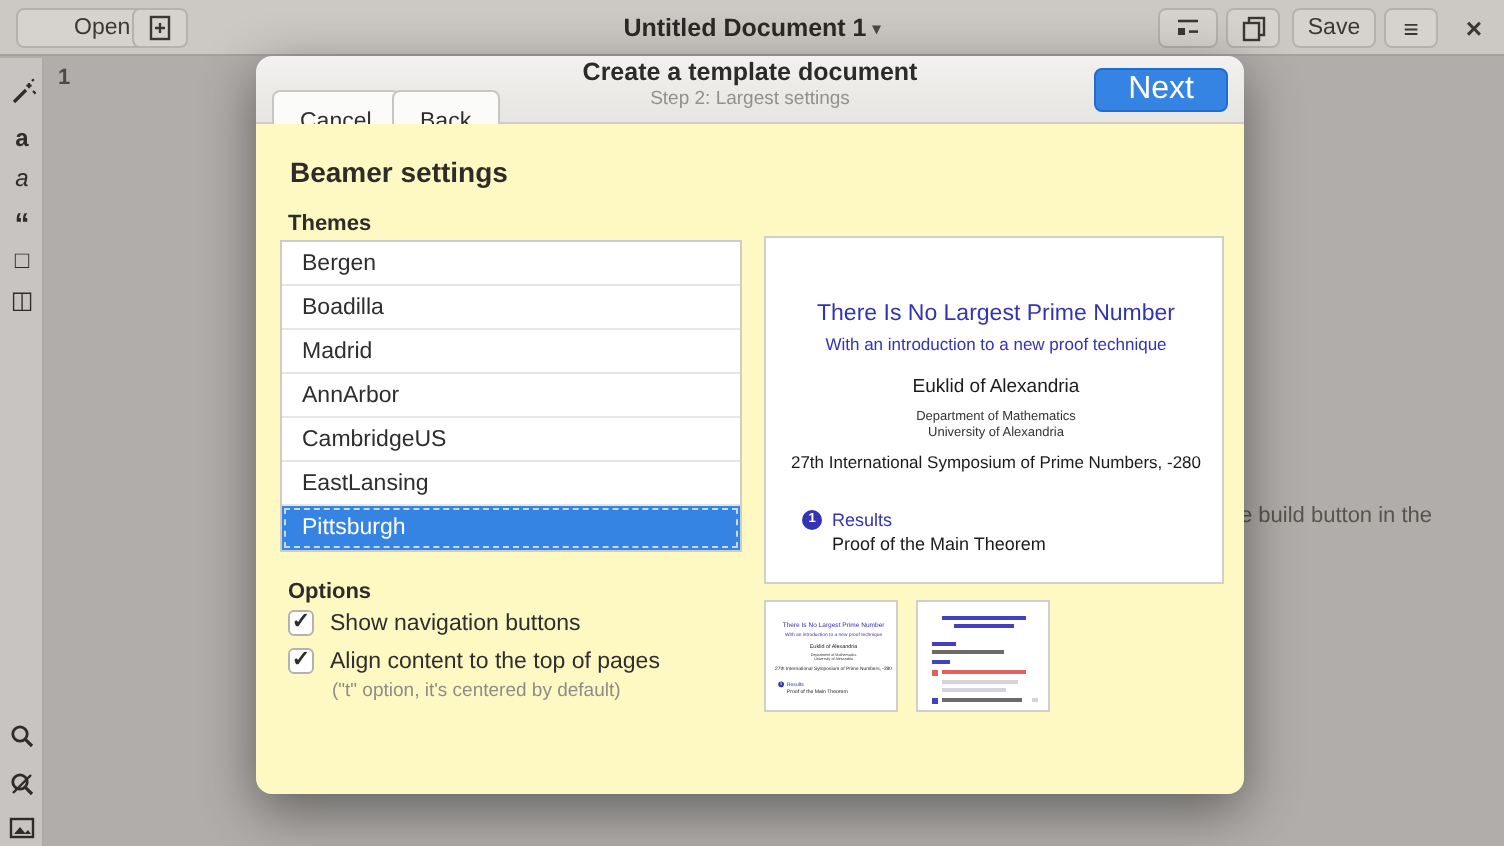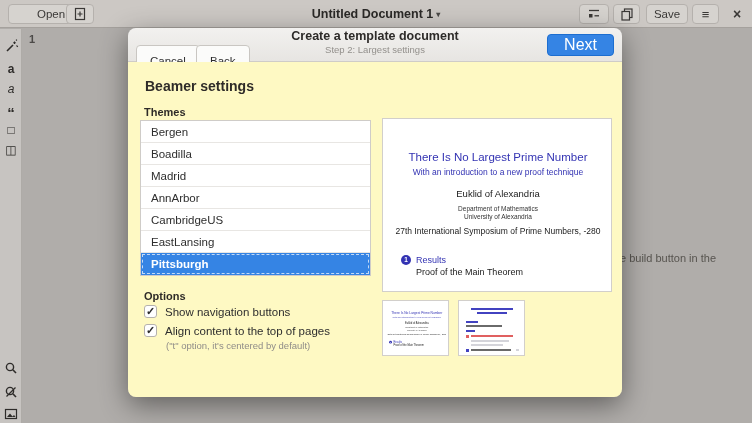--- a/index.html
+++ b/index.html
@@ -60,21 +60,21 @@
   .h-heading { position:absolute; left:17px; top:16px; font-size:14px;
     font-weight:bold; color:#2e2b28; }
   .h-label { position:absolute; font-size:11px; font-weight:bold; color:#2e2b28; }
 
   .themes-list { position:absolute; left:12px; top:58px; width:231px;
     background:#ffffff; border:1px solid #cfccc8; }
   .theme-row { height:22px; line-height:22px; padding-left:10px; font-size:11.5px;
     color:#2e2e2e; border-bottom:1px solid #e8e6e3; background:#ffffff; }
   .theme-row:last-child { border-bottom:none; }
   .theme-row.selected { background:#3584e4; color:#ffffff;
-    outline:1px dashed rgba(255,255,255,.7); outline-offset:-2px;font-weight:bold; }
+    outline:1px dashed rgba(255,255,255,.7); outline-offset:-2px; }
 
   .opt-row { position:absolute; left:16px; display:flex; align-items:center; gap:8px; }
   .checkbox { width:13px; height:13px; background:#ffffff; border:1px solid #b5b1ad;
     border-radius:3px; font-size:11px; font-weight:bold; color:#2d2d2d;
     line-height:11px; text-align:center; }
   .opt-label { font-size:11.5px; color:#2e2e2e; }
   .opt-caption { position:absolute; left:38px; font-size:9.5px; color:#8f8c88; }
 
   
   .preview { position:absolute; left:254px; top:56px; width:230px; height:174px;

